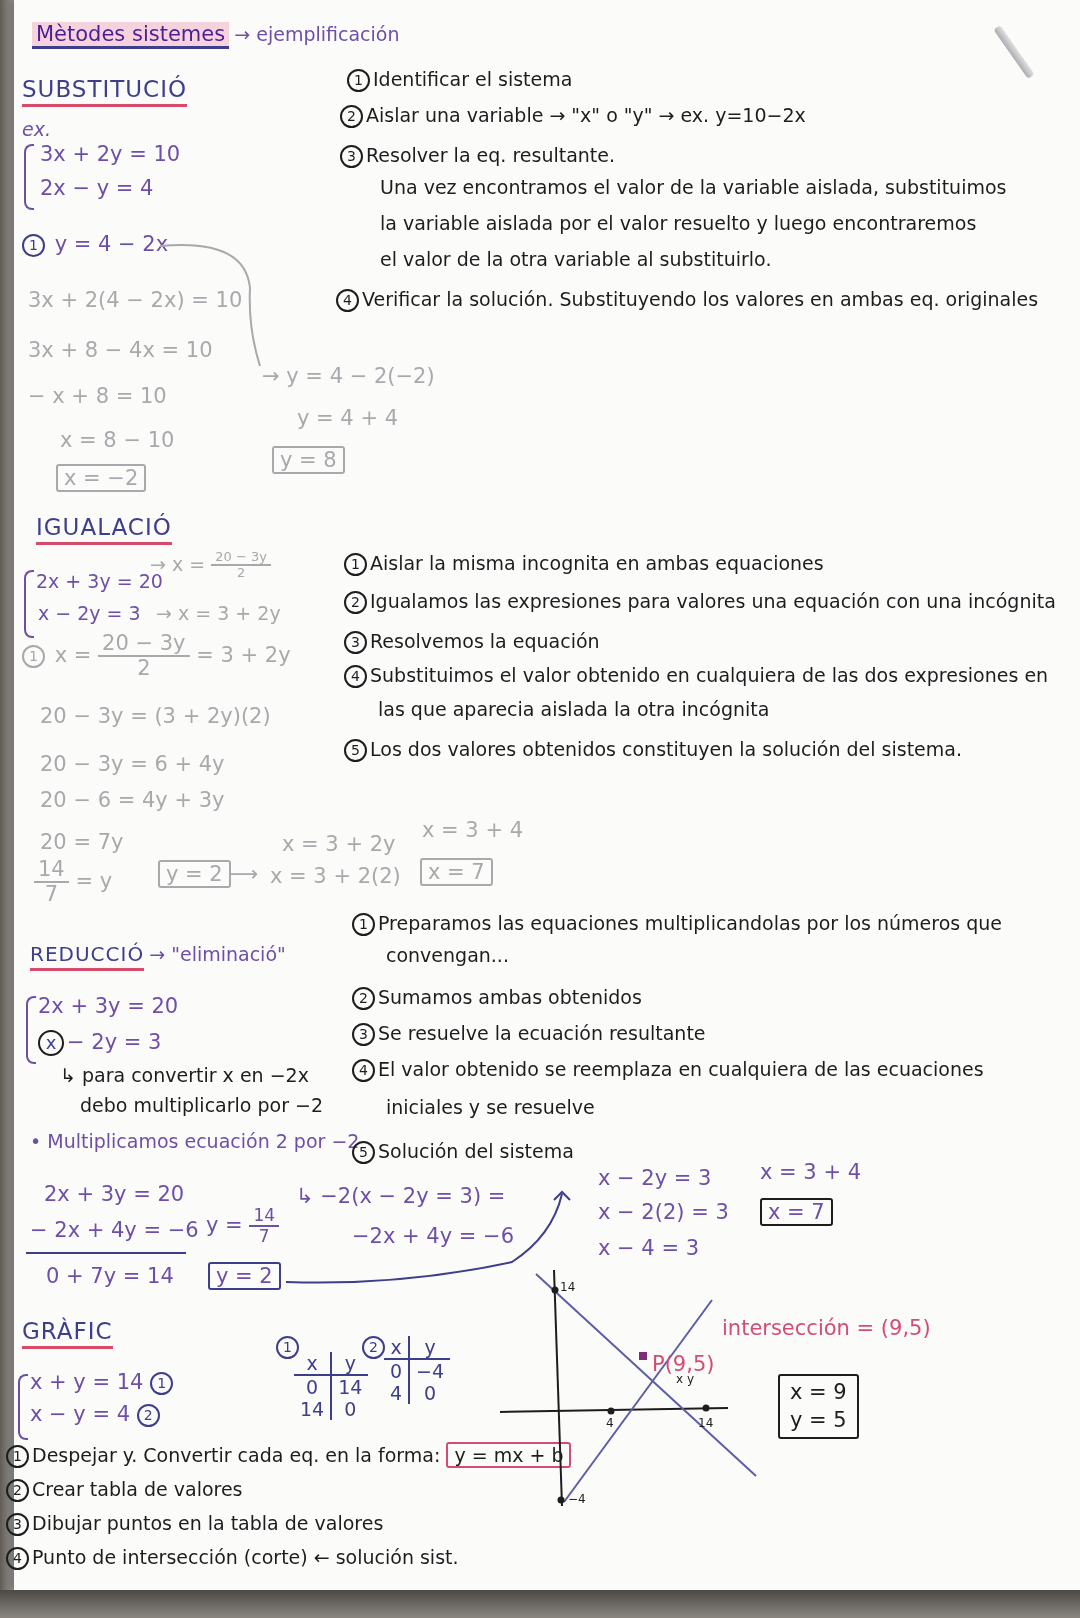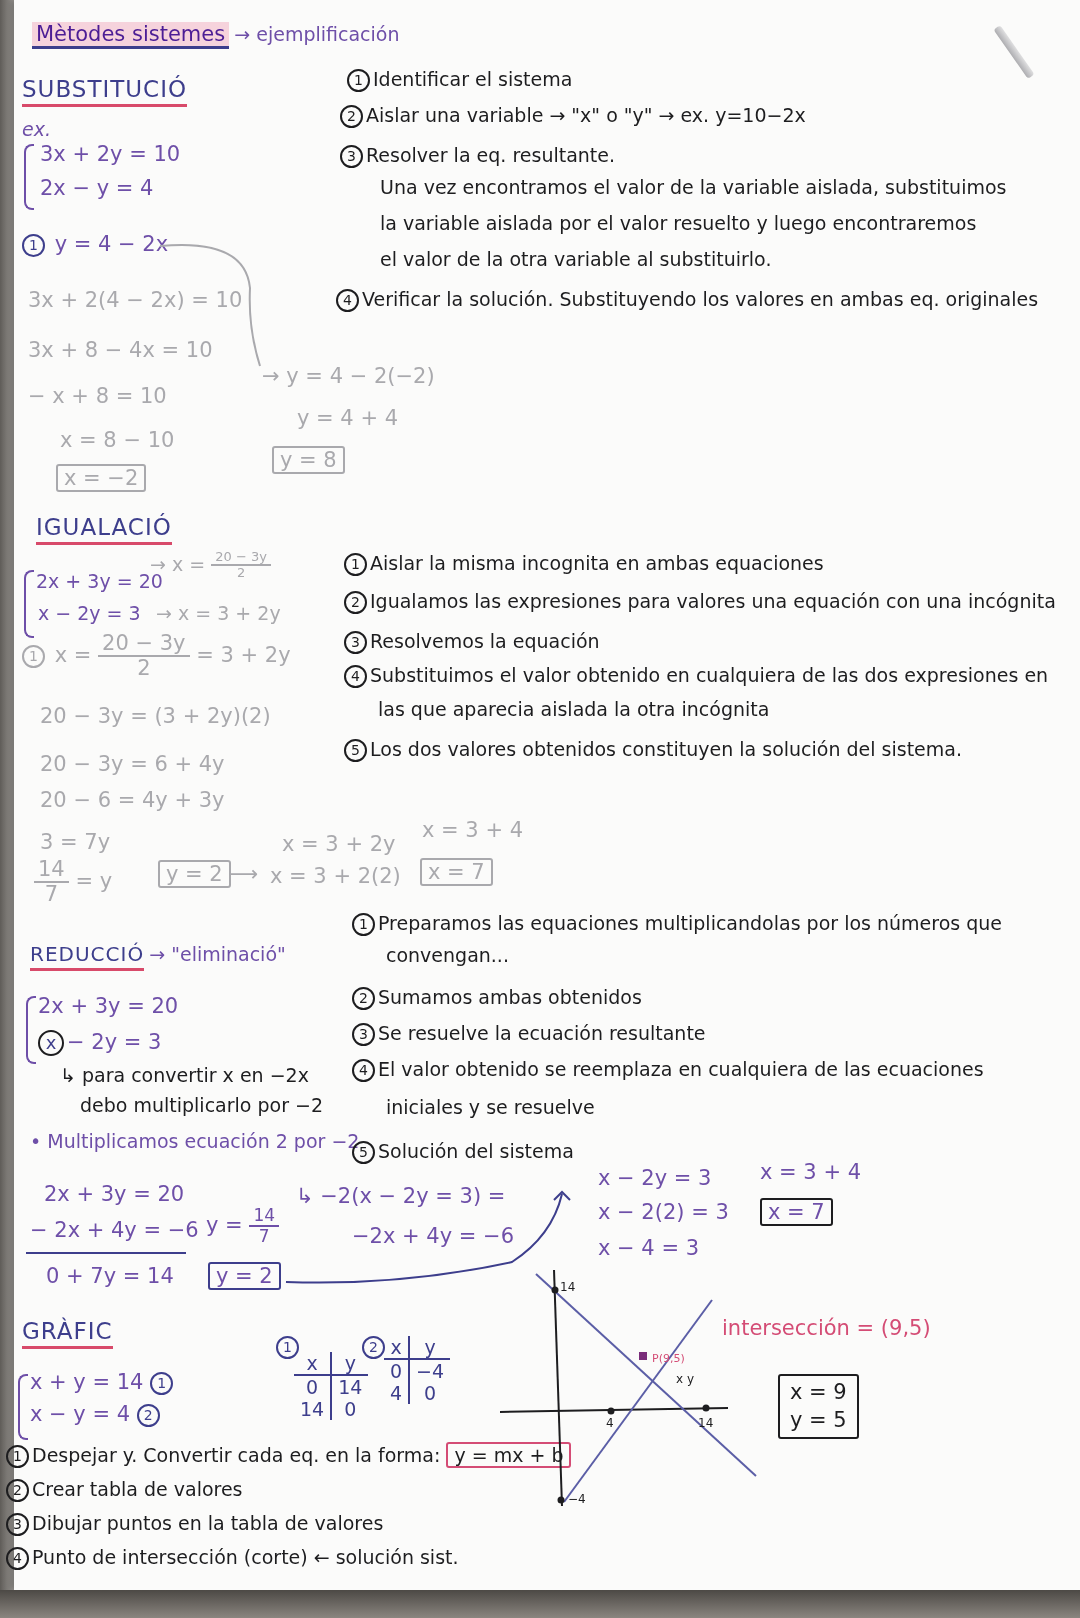--- a/index.html
+++ b/index.html
@@ -134,21 +134,21 @@
   <span>x =</span>
   <span class="frac">
     <span class="num">20 − 3y</span>
     <span class="den">2</span>
   </span>
   <span>= 3 + 2y</span>
 </div>
 <div class="abs gray md" style="left:40px;top:704px;">20 − 3y = (3 + 2y)(2)</div>
 <div class="abs gray md" style="left:40px;top:752px;">20 − 3y = 6 + 4y</div>
 <div class="abs gray md" style="left:40px;top:788px;">20 − 6 = 4y + 3y</div>
-<div class="abs gray md" style="left:40px;top:830px;">3 = 7y</div>
+<div class="abs gray md" style="left:40px;top:830px;">20 = 7y</div>
 <div class="abs gray md" style="left:34px;top:858px;">
   <span class="frac">
     <span class="num">14</span>
     <span class="den">7</span>
   </span>
   <span>= y</span>
 </div>
 <div class="abs gray md box" style="left:158px;top:860px;">y = 2</div>
 <div class="abs gray md" style="left:228px;top:862px;">⟶</div>
 <div class="abs gray md" style="left:282px;top:832px;">x = 3 + 2y</div>
@@ -305,19 +305,19 @@
   <circle cx="55" cy="20" r="3.5" fill="#1d1d1f"></circle>
   <circle cx="111" cy="141" r="3.5" fill="#1d1d1f"></circle>
   <circle cx="206" cy="138" r="3.5" fill="#1d1d1f"></circle>
   <circle cx="61" cy="230" r="3.5" fill="#1d1d1f"></circle>
   <rect x="139" y="82" width="8" height="8" fill="#7a2d7a"></rect>
 </svg>
 <div class="abs black" style="left:560px;top:1280px;font-size:12px;">14</div>
 <div class="abs black" style="left:606px;top:1416px;font-size:12px;">4</div>
 <div class="abs black" style="left:698px;top:1416px;font-size:12px;">14</div>
 <div class="abs black" style="left:568px;top:1492px;font-size:12px;">−4</div>
-<div class="abs pink" style="left:652px;top:1352px;font-size:11px;">P(9,5)</div>
+<div class="abs pink" style="left:652px;top:1352px;font-size:21px;">P(9,5)</div>
 <div class="abs black" style="left:676px;top:1372px;font-size:12px;">x  y</div>
 <div class="abs pink md" style="left:722px;top:1316px;">intersección = (9,5)</div>
 <div class="abs black md" style="left:778px;top:1374px;border:2px solid #1d1d1f;padding:2px 10px;border-radius:3px;line-height:1.35;">
   <div>x = 9</div>
   <div>y = 5</div>
 </div>
 
 </body></html>

